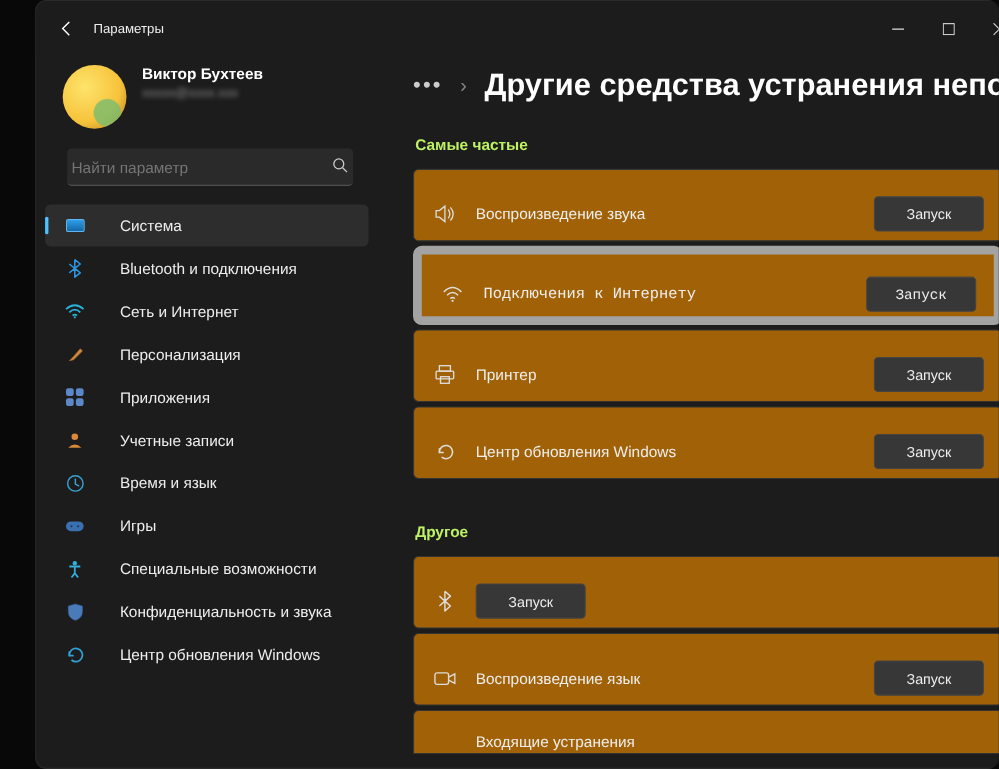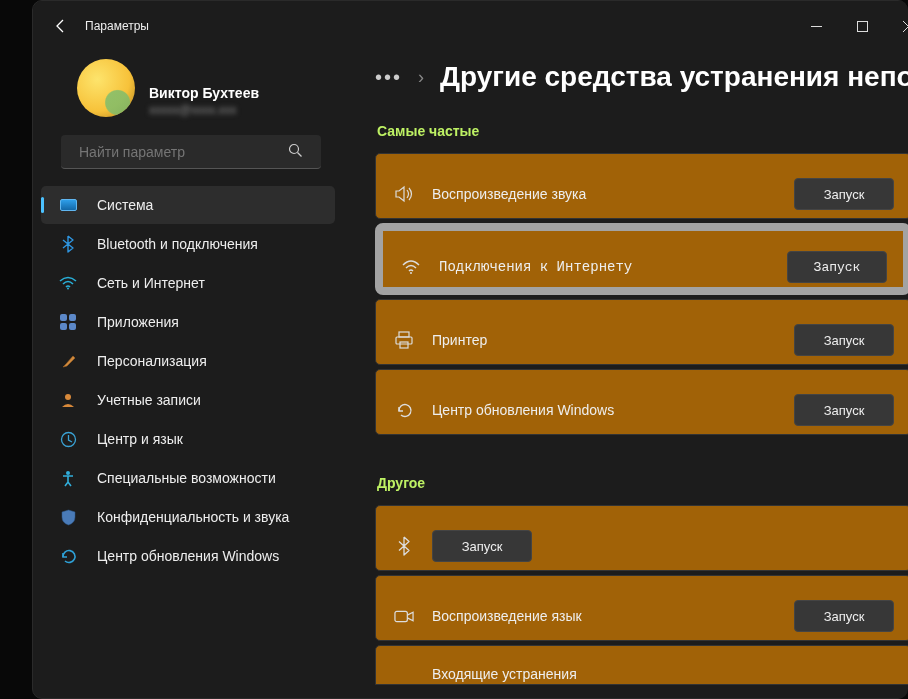--- a/index.html
+++ b/index.html
@@ -68,22 +68,22 @@
   }
   .sidebar {
     width: 310px;
     flex-shrink: 0;
     display: flex;
     flex-direction: column;
     padding: 4px 0 0 0;
   }
   .profile {
     display: flex;
-    align-items: flex-end;
-    padding: 4px 20px 18px 44px;
+    align-items: flex-start;
+    padding: 4px 20px 18px 24px;
     gap: 14px;
   }
   .avatar {
     width: 58px;
     height: 58px;
     border-radius: 50%;
     background: radial-gradient(circle at 35% 35%, #fde46c 0%, #f7c23a 60%, #a8771b 100%);
     position: relative;
     overflow: hidden;
     flex-shrink: 0;
@@ -106,21 +106,21 @@
   .search-wrap {
     padding: 0 22px 8px 28px;
   }
   .search {
     display: flex;
     align-items: center;
     height: 34px;
     background: #2a2a2a;
     border-radius: 4px;
     border-bottom: 1px solid #555;
-    padding: 0 18px;
+    padding: 0 4px;
     justify-content: flex-end;
   }
   .search input {
     flex: 1;
     background: transparent;
     border: none;
     outline: none;
     color: #ccc;
     font-size: 14px;
   }
@@ -133,21 +133,21 @@
     overflow-y:auto;
     padding: 8px 8px 0 8px;
   }
   .nav-item {
     display: flex;
     align-items: center;
     height: 38px;
     padding: 0 12px 0 18px;
     border-radius: 5px;
     cursor: pointer;
-    gap: 20px;
+    gap: 32px;
     position: relative;
     margin: 1px 0;
   }
   .nav-item.active {
     background: #2d2d2d;
   }
   .nav-item.active::before {
     content:"";
     position:absolute;
     left:0; top:11px; bottom:11px;
@@ -337,59 +337,69 @@
             <svg width="18" height="14" viewBox="0 0 18 14">
                 <path d="M1 5 Q9 -2 17 5 M4 8 Q9 3 14 8 M7 11 Q9 9 11 11" stroke="#29afd8" stroke-width="1.6" fill="none"></path>
                 <circle cx="9" cy="12.5" r="1" fill="#29afd8"></circle>
               </svg>
           </span>
           <span class="label">Сеть и Интернет</span>
         </div>
 
         <div class="nav-item">
           <span class="icon">
+            <svg width="17" height="17" viewBox="0 0 17 17">
+                <path d="M3 14 L6 11 L13 3 L15 5 L7 13 L3 14Z" fill="#d08a3e" stroke="#a56522" stroke-width="0.6"></path>
+              </svg>
+          </span>
+          <span class="label">Персонализация</span>
+        </div>
+
+        <div class="nav-item">
+          <span class="icon">
               <span class="ic-app">
                 <span></span>
                 <span></span>
                 <span></span>
                 <span></span>
               </span>
             </span>
           <span class="label">Приложения</span>
         </div>
 
         <div class="nav-item">
           <span class="icon">
-            <svg width="17" height="17" viewBox="0 0 17 17">
-                <path d="M3 14 L6 11 L13 3 L15 5 L7 13 L3 14Z" fill="#d08a3e" stroke="#a56522" stroke-width="0.6"></path>
-              </svg>
-          </span>
-          <span class="label">Персонализация</span>
-        </div>
-
-        <div class="nav-item">
-          <span class="icon">
             <svg width="16" height="16" viewBox="0 0 16 16">
                 <circle cx="8" cy="5" r="3" fill="#d8893a"></circle>
                 <path d="M2 15 Q8 9 14 15" fill="#d8893a"></path>
               </svg>
           </span>
           <span class="label">Учетные записи</span>
         </div>
 
         <div class="nav-item">
           <span class="icon">
             <svg width="17" height="17" viewBox="0 0 17 17">
                 <circle cx="8.5" cy="8.5" r="7" stroke="#3aa2d4" stroke-width="1.3" fill="none"></circle>
                 <path d="M8.5 4 V9 L12 11" stroke="#3aa2d4" stroke-width="1.3" fill="none"></path>
               </svg>
           </span>
-          <span class="label">Центр и язык</span>
-        </div>
-
+          <span class="label">Время и язык</span>
+        </div>
+
+        <div class="nav-item">
+          <span class="icon">
+            <svg width="18" height="13" viewBox="0 0 18 13">
+                <rect x="1" y="2" width="16" height="9" rx="4.5" fill="#3a6fb0"></rect>
+                <circle cx="6" cy="6.5" r="1" fill="#1c3a5f"></circle>
+                <circle cx="12" cy="6.5" r="1" fill="#1c3a5f"></circle>
+              </svg>
+          </span>
+          <span class="label">Игры</span>
+        </div>
 
         <div class="nav-item">
           <span class="icon">
             <svg width="16" height="17" viewBox="0 0 16 17">
                 <circle cx="8" cy="3" r="2" fill="#31aedb"></circle>
                 <path d="M3 6 L13 6 M8 6 V12 M5 16 L8 12 L11 16" stroke="#31aedb" stroke-width="1.6" fill="none"></path>
               </svg>
           </span>
           <span class="label">Специальные возможности</span>
         </div>

